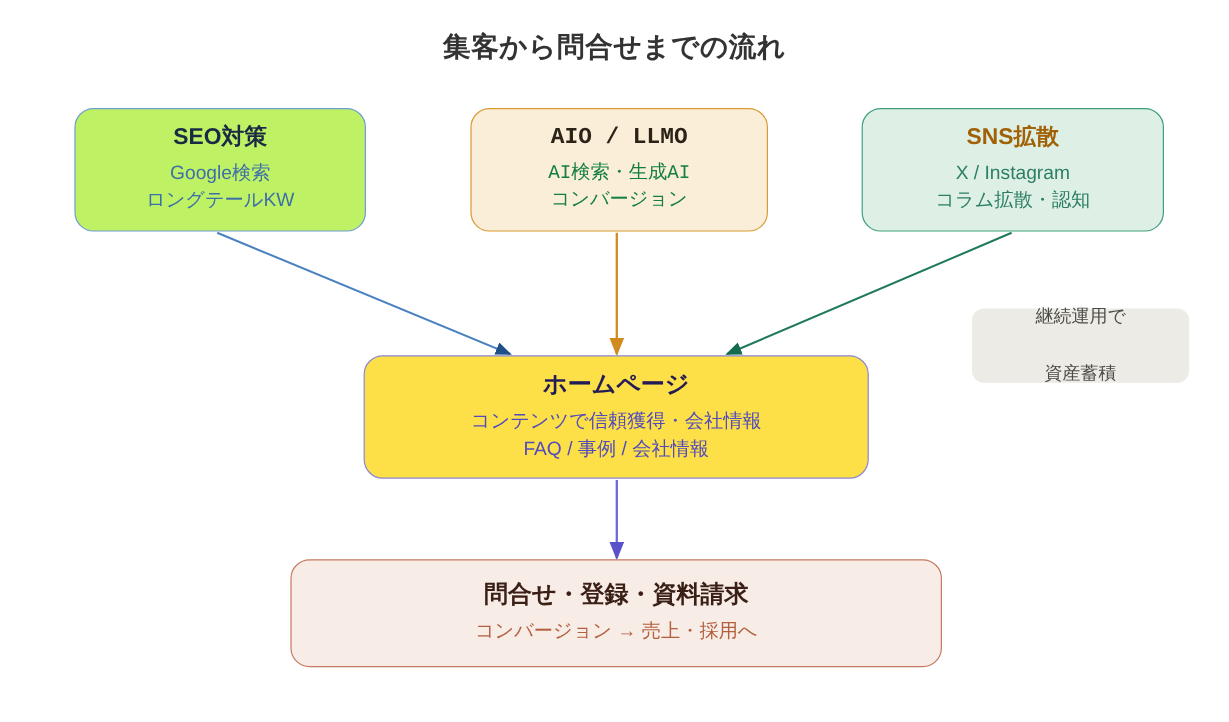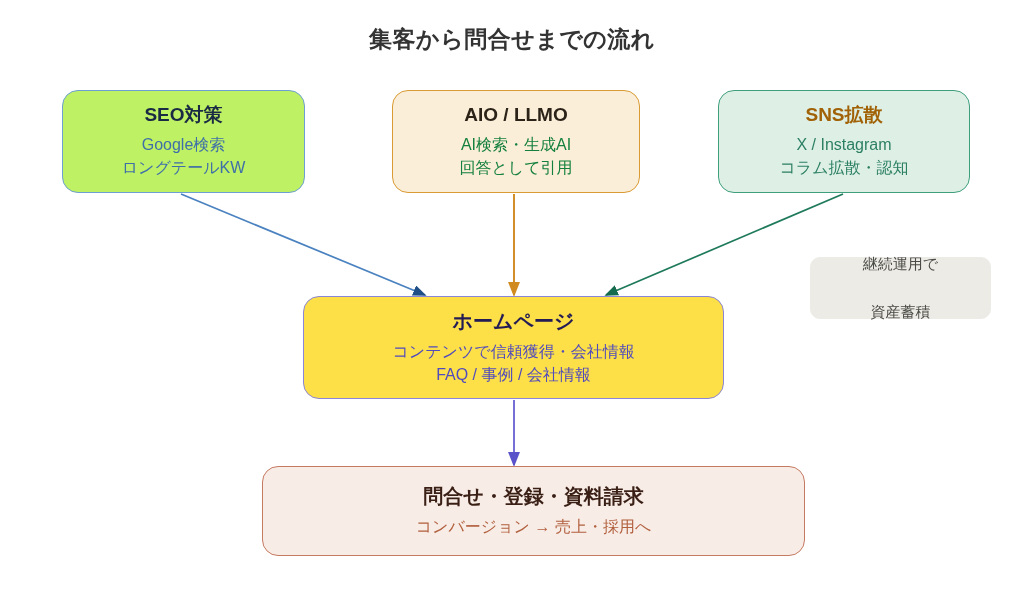--- a/index.html
+++ b/index.html
@@ -73,20 +73,21 @@
     border-color: #6d9fd2;
   }
   #node-seo .node-title { color: #1b2a44; }
   #node-seo .node-line  { color: #3f6fa8; }
 
   
   #node-aio {
     left: 392px; top: 90px;  width: 248px; height: 103px;
     background: #fbeed9;
     border-color: #d99b33;
+    font-family: Liberation Mono, monospace;
   }
   #node-aio .node-title { color: #2b2317; }
   #node-aio .node-line  { color: #15803d; }
 
   
   #node-sns {
     left: 718px; top: 90px;  width: 252px; height: 103px;
     background: #def0e6;
     border-color: #3f9f7d;
   }
@@ -100,21 +101,20 @@
     border-color: #8b85d8;
   }
   #node-homepage .node-title { color: #221b55; font-size: 20px; }
   #node-homepage .node-line  { color: #514bbd; }
 
   
   #node-conversion {
     left: 242px; top: 466px; width: 543px; height: 90px;
     background: #f8ece7;
     border-color: #c57a62;
-    margin-left: 20px;
   }
   #node-conversion .node-title { color: #3a1f15; font-size: 20px; }
   #node-conversion .node-line  { color: #b2613f; }
 
   
   #node-sidenote {
     left: 810px; top: 257px; width: 181px; height: 62px;
     background: #ecebe5;
     border-color: #ecebe5;
     border-radius: 10px;
@@ -160,21 +160,21 @@
 
   <div class="node" id="node-seo">
     <div class="node-title">SEO対策</div>
     <div class="node-line">Google検索</div>
     <div class="node-line">ロングテールKW</div>
   </div>
 
   <div class="node" id="node-aio">
     <div class="node-title">AIO / LLMO</div>
     <div class="node-line">AI検索・生成AI</div>
-    <div class="node-line">回答として引用</div>
+    <div class="node-line">コンバージョン</div>
   </div>
 
   <div class="node" id="node-sns">
     <div class="node-title">SNS拡散</div>
     <div class="node-line">X / Instagram</div>
     <div class="node-line">コラム拡散・認知</div>
   </div>
 
   <div class="node" id="node-homepage">
     <div class="node-title">ホームページ</div>

